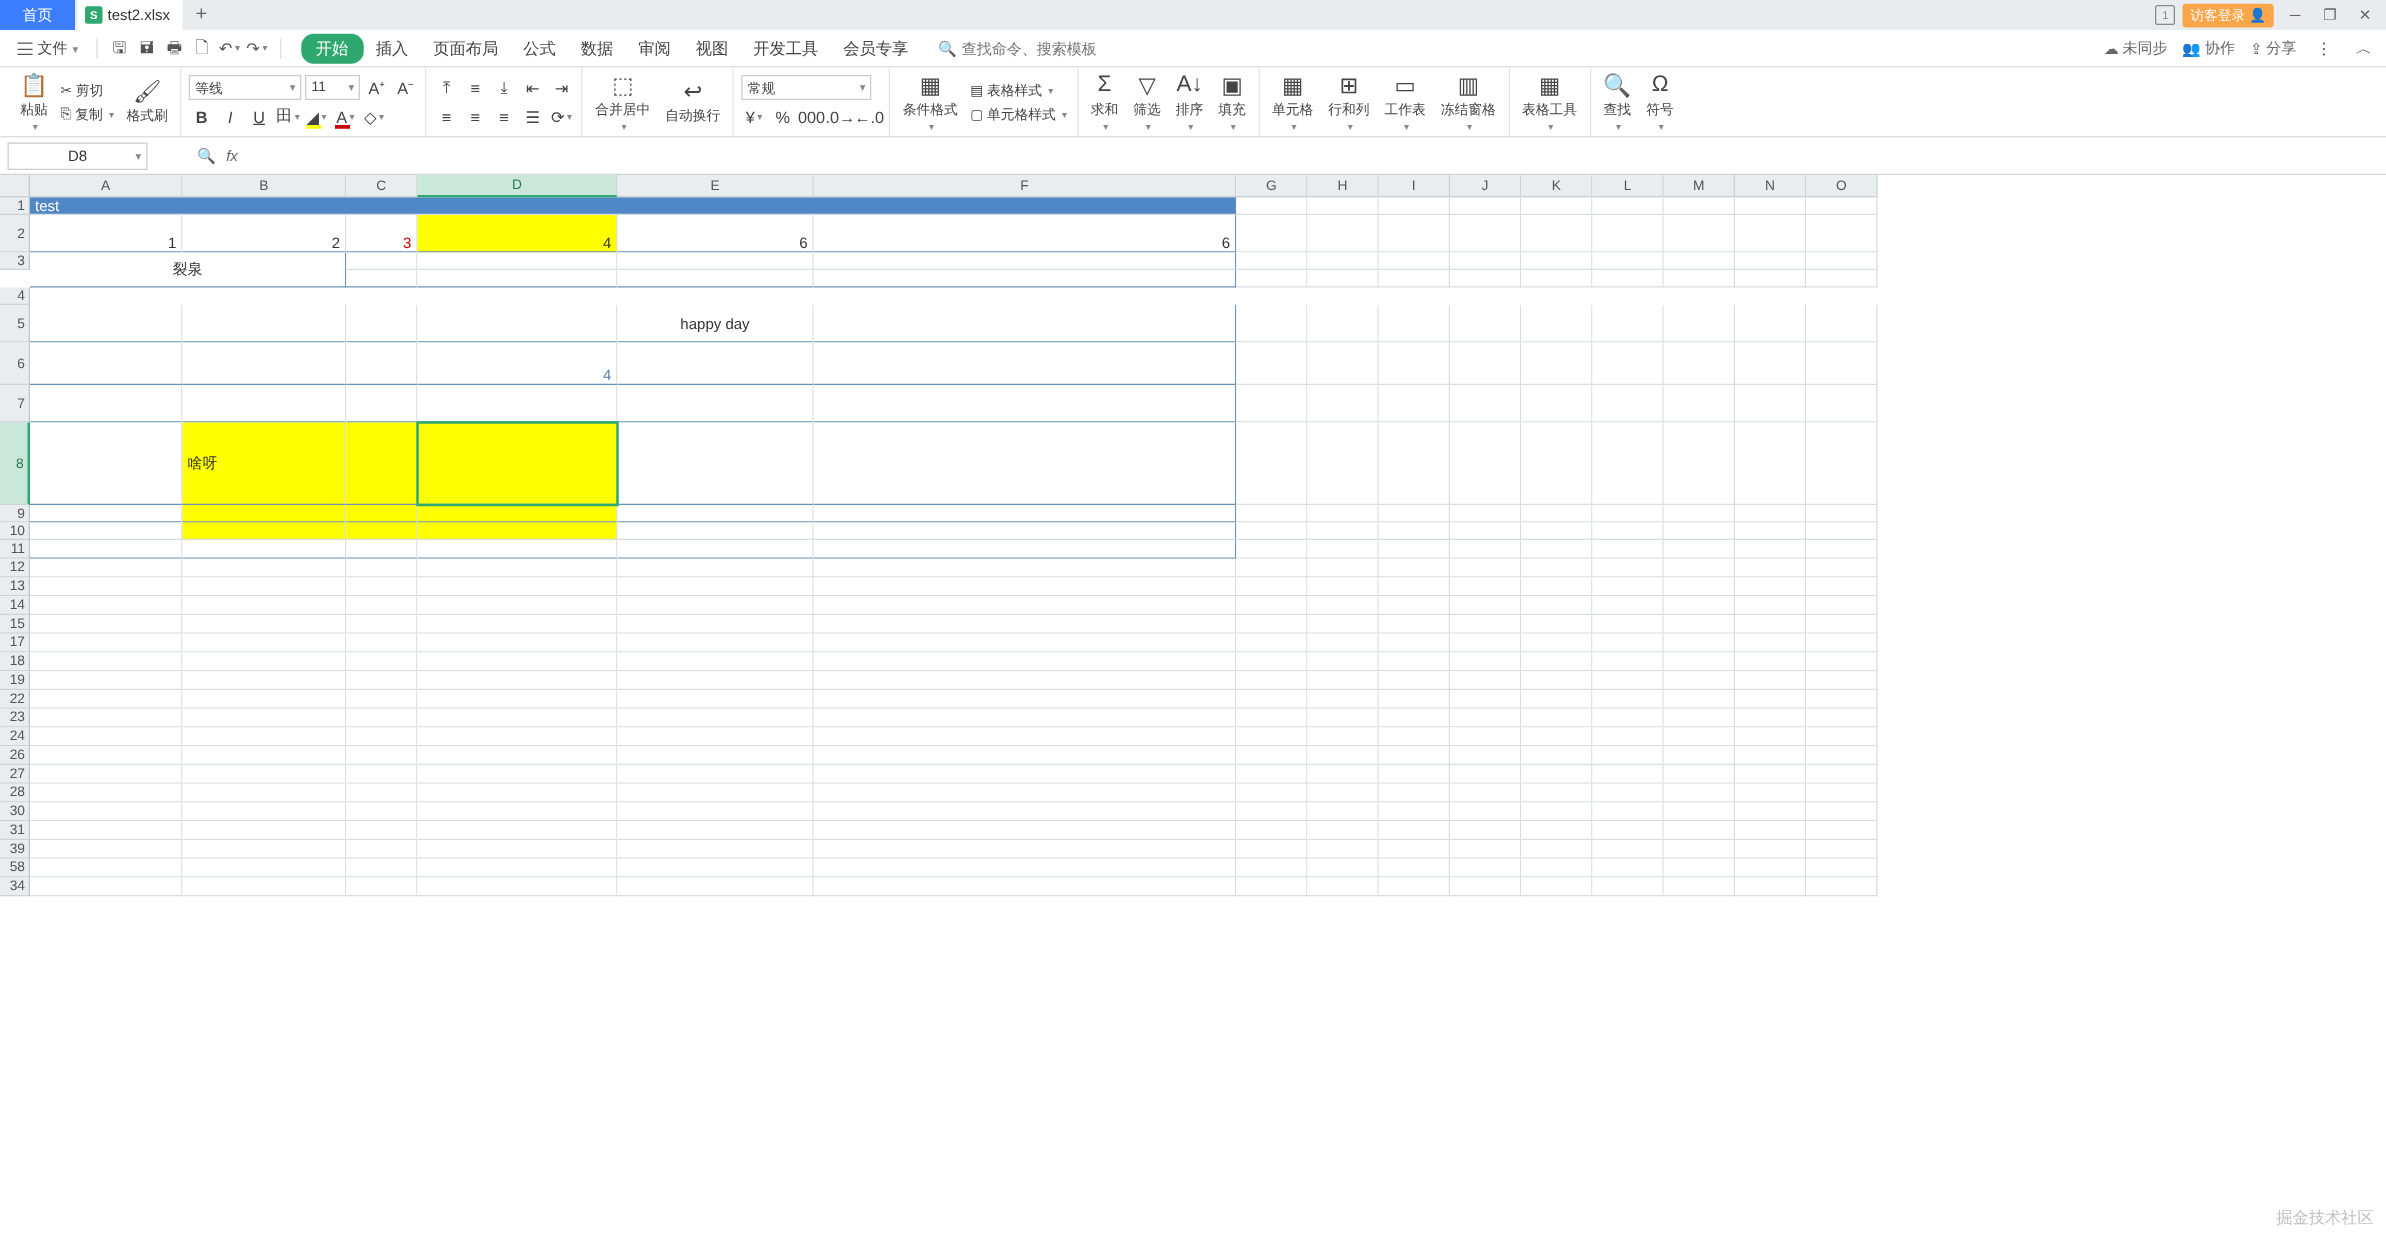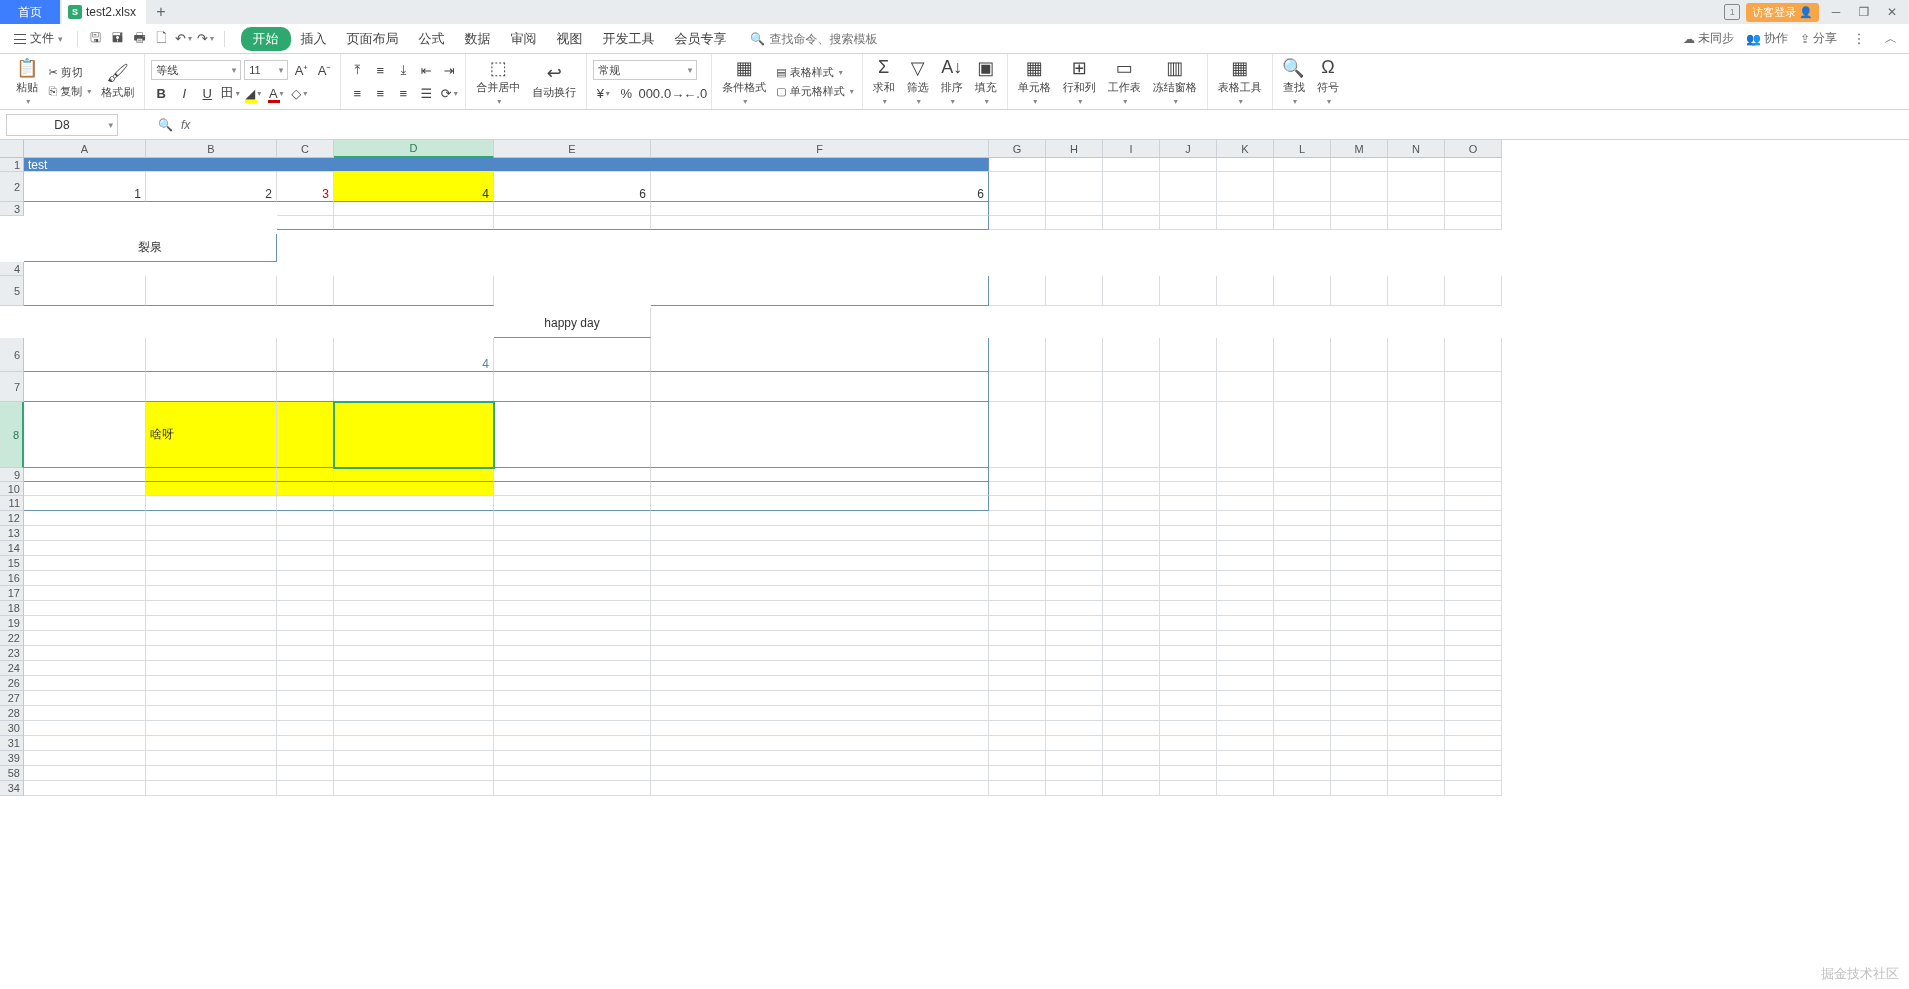--- a/index.html
+++ b/index.html
@@ -57,21 +57,21 @@
 .colhdr { display: flex; height: 18px; }
 .corner { width: 24px; background: #e9edf0; border-right: 1px solid #bfc6cc; border-bottom: 1px solid #bfc6cc; }
 .ch { background: #e9edf0; border-right: 1px solid #ccd2d7; border-bottom: 1px solid #bfc6cc; display: flex; align-items: center; justify-content: center; color: #555; font-size: 11px; }
 .ch.sel { background: #c9e8d9; color: #2a7a52; border-bottom: 2px solid #2ea86f; }
 .rows { }
 .row-line { display: flex; }
 .rh { width: 24px; background: #e9edf0; border-right: 1px solid #bfc6cc; border-bottom: 1px solid #ccd2d7; display: flex; align-items: center; justify-content: flex-end; padding-right: 3px; color: #555; font-size: 11px; }
 .rh.sel { background: #c9e8d9; color: #2a7a52; border-right: 2px solid #2ea86f; }
 .cell { border-right: 1px solid #d9dde0; border-bottom: 1px solid #d9dde0; display: flex; align-items: center; padding: 0 4px; font-size: 12px; overflow: hidden; background: #fff; }
 .cell.right { justify-content: flex-end; }
-.cell.center { justify-content: center; margin-top: 32px; }
+.cell.center { justify-content: center; }
 .thick-bottom { border-bottom: 1px solid #6a92b8; }
 .thick-right { border-right: 1px solid #6a92b8; }
 .yellow { background: #ffff00; }
 .red-text { color: #c00; }
 .blue-row { background: #4f87c7; color: #fff; }
 .selcell { outline: 2px solid #2ea86f; outline-offset: -1px; position: relative; z-index: 2; }
 
 .watermark { position: absolute; right: 10px; bottom: 6px; color: #bfbfbf; font-size: 13px; }
 </style>
 </head>
@@ -605,38 +605,20 @@
         <div class="cell" style="width: 57px; height: 15px;"></div>
         <div class="cell" style="width: 57px; height: 15px;"></div>
         <div class="cell" style="width: 57px; height: 15px;"></div>
         <div class="cell" style="width: 57px; height: 15px;"></div>
         <div class="cell" style="width: 57px; height: 15px;"></div>
         <div class="cell" style="width: 57px; height: 15px;"></div>
         <div class="cell" style="width: 57px; height: 15px;"></div>
         <div class="cell" style="width: 57px; height: 15px;"></div>
       </div>
       <div class="row-line">
-        <div class="rh" style="height: 15px;">16</div>
-        <div class="cell" style="width: 122px; height: 15px;"></div>
-        <div class="cell" style="width: 131px; height: 15px;"></div>
-        <div class="cell" style="width: 57px; height: 15px;"></div>
-        <div class="cell" style="width: 160px; height: 15px;"></div>
-        <div class="cell" style="width: 157px; height: 15px;"></div>
-        <div class="cell" style="width: 338px; height: 15px;"></div>
-        <div class="cell" style="width: 57px; height: 15px;"></div>
-        <div class="cell" style="width: 57px; height: 15px;"></div>
-        <div class="cell" style="width: 57px; height: 15px;"></div>
-        <div class="cell" style="width: 57px; height: 15px;"></div>
-        <div class="cell" style="width: 57px; height: 15px;"></div>
-        <div class="cell" style="width: 57px; height: 15px;"></div>
-        <div class="cell" style="width: 57px; height: 15px;"></div>
-        <div class="cell" style="width: 57px; height: 15px;"></div>
-        <div class="cell" style="width: 57px; height: 15px;"></div>
-      </div>
-      <div class="row-line">
         <div class="rh" style="height: 15px;">17</div>
         <div class="cell" style="width: 122px; height: 15px;"></div>
         <div class="cell" style="width: 131px; height: 15px;"></div>
         <div class="cell" style="width: 57px; height: 15px;"></div>
         <div class="cell" style="width: 160px; height: 15px;"></div>
         <div class="cell" style="width: 157px; height: 15px;"></div>
         <div class="cell" style="width: 338px; height: 15px;"></div>
         <div class="cell" style="width: 57px; height: 15px;"></div>
         <div class="cell" style="width: 57px; height: 15px;"></div>
         <div class="cell" style="width: 57px; height: 15px;"></div>

